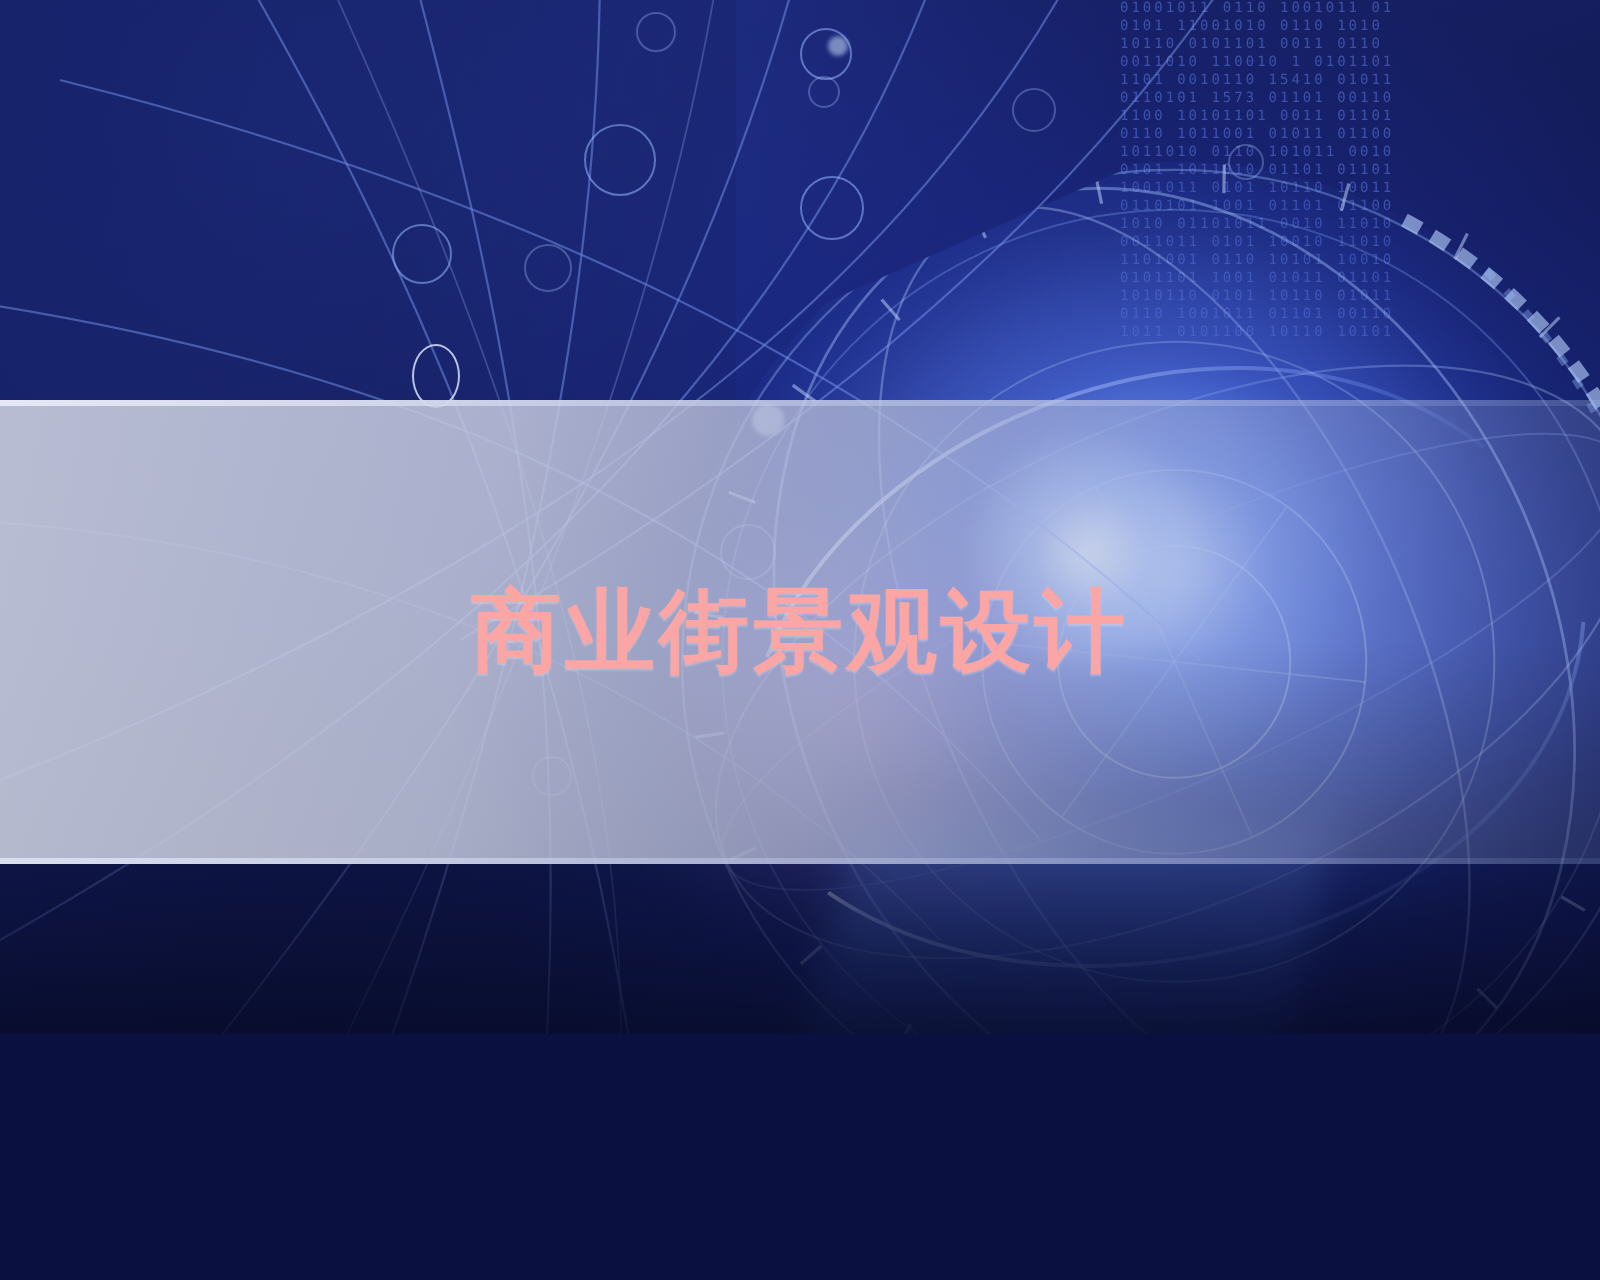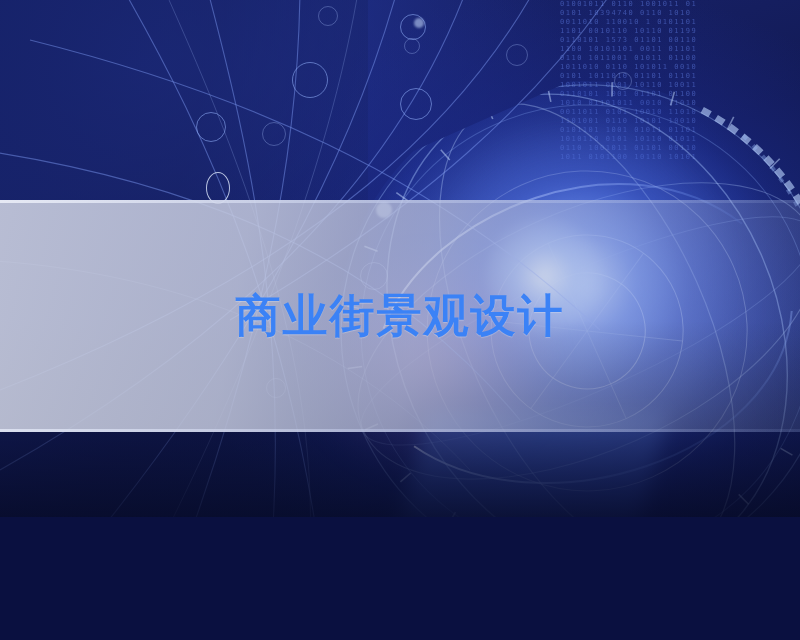--- a/index.html
+++ b/index.html
@@ -141,21 +141,21 @@
   
   .title {
     position: absolute;
     left: 0; right: 0;
     top: 286px;
     text-align: center;
     font-family: "DejaVu Sans", "Liberation Sans", sans-serif;
     font-weight: bold;
     font-size: 45px;
     letter-spacing: 2px;
-    color: #3b82f6;
+    color: #fca5a5;
     text-shadow: 0 1px 1px rgba(255,255,255,0.25);
   }
 
   
   .ring {
     position: absolute;
     border-radius: 50%;
     border: 1px solid rgba(150,180,255,0.55);
   }
   .ring.soft { border-color: rgba(170,195,255,0.32); }
@@ -170,23 +170,24 @@
 </head>
 <body>
 
 <div id="stage">
 
   <div class="bg-base"></div>
   <div class="bg-deep-left"></div>
 
   <div class="datablock">
     <div class="row">01001011 0110 1001011 01</div>
-    <div class="row">0101 18394740 0110 1010</div>
+    <div class="row">0101 11001010 0110 1010</div>
+    <div class="row">10110 0101101 0011 0110</div>
     <div class="row">0011010 110010 1 0101101</div>
-    <div class="row">1101 0010110 10110 01199</div>
+    <div class="row">1101 0010110 15410 01011</div>
     <div class="row">0110101 1573 01101 00110</div>
     <div class="row">1100 10101101 0011 01101</div>
     <div class="row">0110 1011001 01011 01100</div>
     <div class="row">1011010 0110 101011 0010</div>
     <div class="row">0101 1011010 01101 01101</div>
     <div class="row">1001011 0101 10110 10011</div>
     <div class="row">0110101 1001 01101 01100</div>
     <div class="row">1010 01101011 0010 11010</div>
     <div class="row">0011011 0101 10010 11010</div>
     <div class="row">1101001 0110 10101 10010</div>

